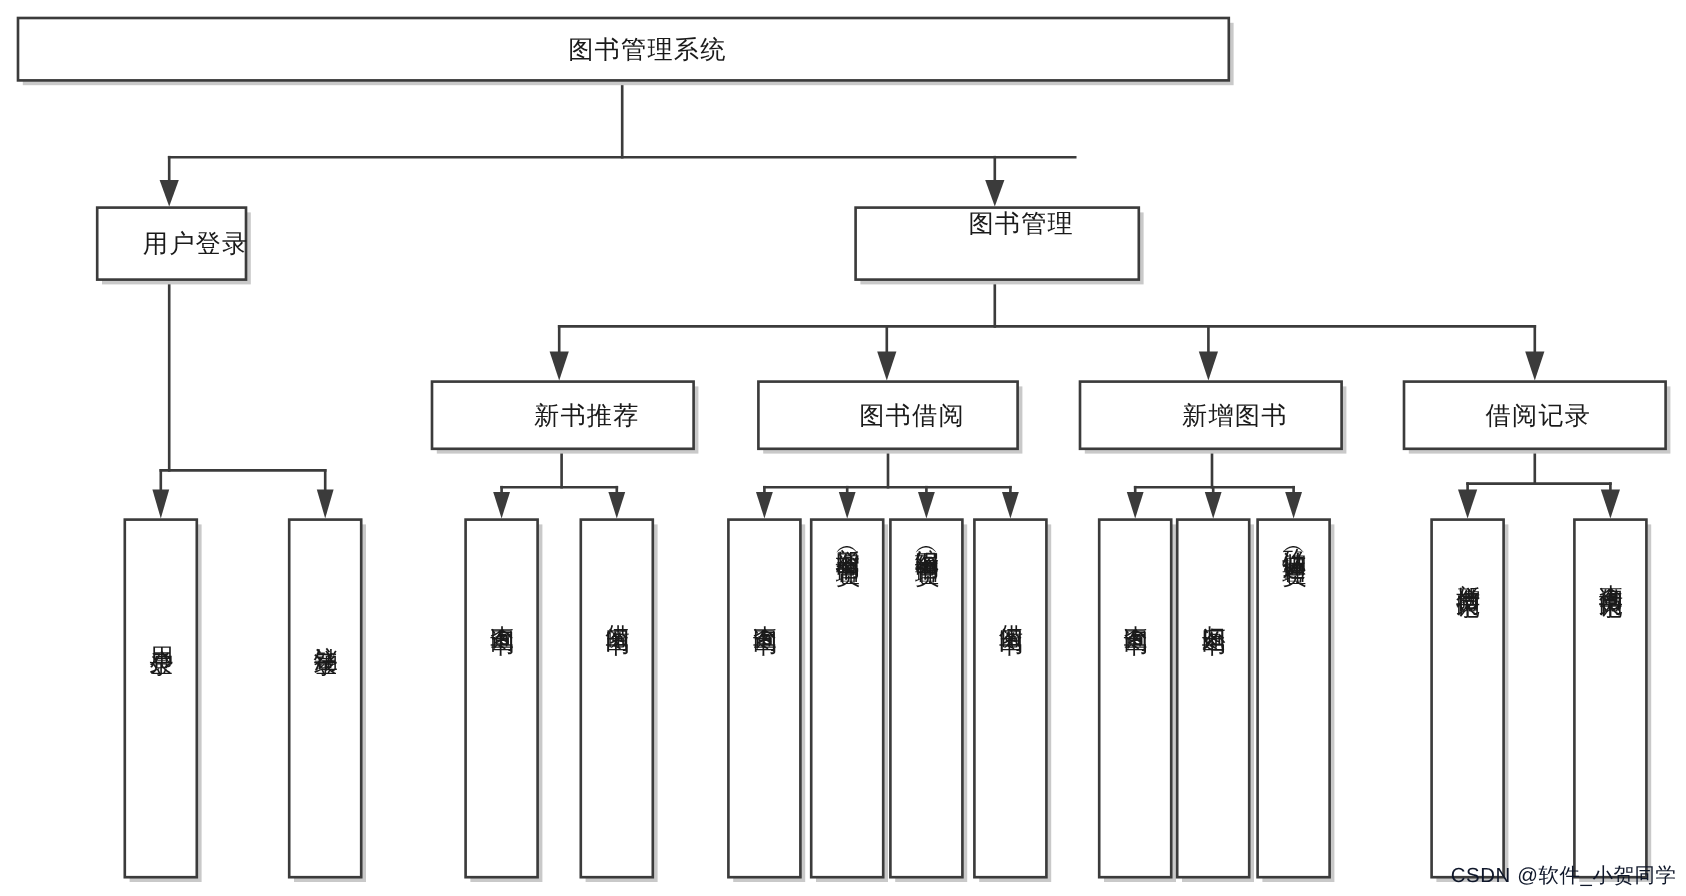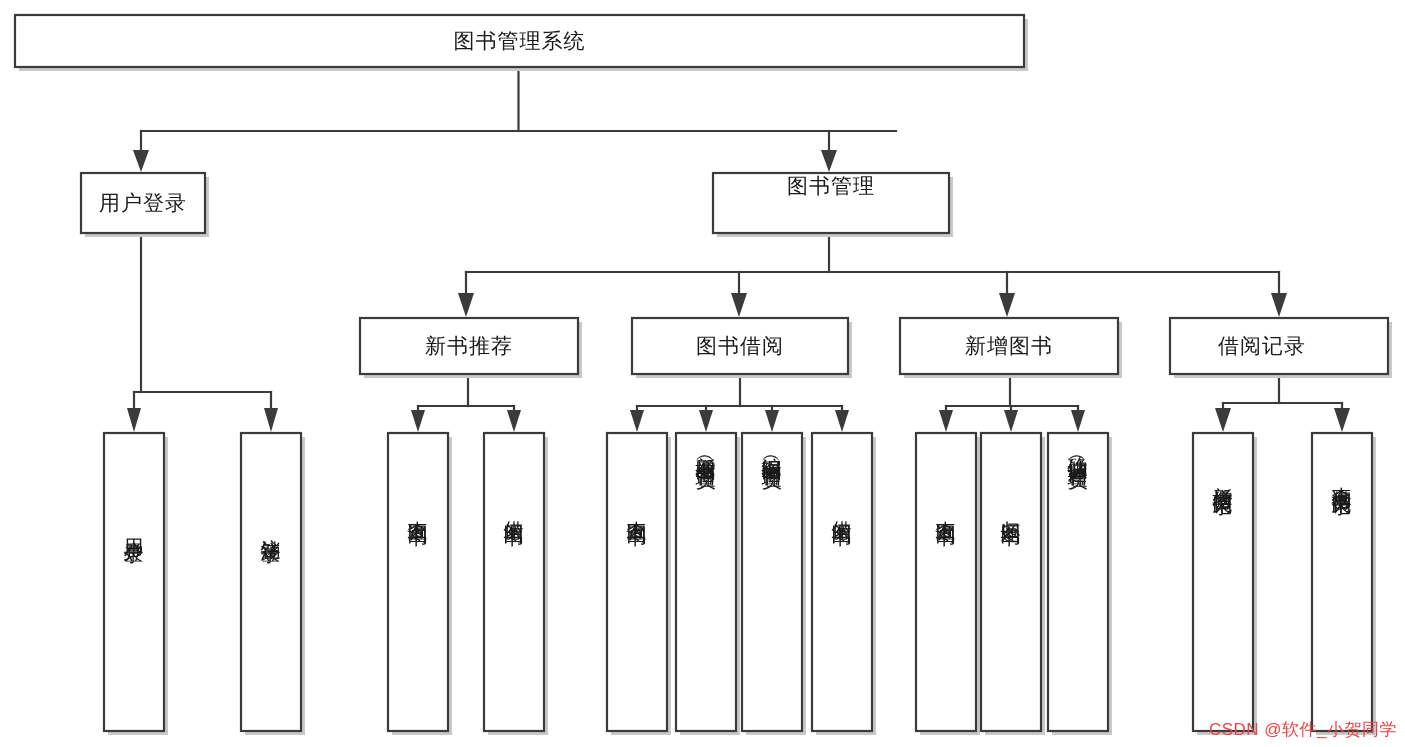--- a/index.html
+++ b/index.html
@@ -62,35 +62,36 @@
     color: #1a1a1a;
     letter-spacing: 2px;
     white-space: nowrap;
   }
   .hlabel-wrap {
     position: absolute;
     display: flex;
     align-items: center;
     justify-content: center;
     pointer-events: none;
+    padding-left: 20px;
   }
   .hlabel-text {
     font-family: "Liberation Sans", "DejaVu Sans", sans-serif;
     font-size: 21px;
     color: #1a1a1a;
     letter-spacing: 1px;
     white-space: nowrap;
   }
   .watermark {
     position: absolute;
     right: 8px;
     bottom: 6px;
     font-family: "Liberation Sans", "DejaVu Sans", sans-serif;
     font-size: 17px;
-    color: #ef4444;
+    color: #0f172a;
     letter-spacing: 0.5px;
     white-space: nowrap;
   }
 </style>
 </head>
 <body>
 
 <div id="diagram-root">
 
   <svg class="tree-canvas" viewBox="0 0 1405 747" xmlns="http://www.w3.org/2000/svg">

